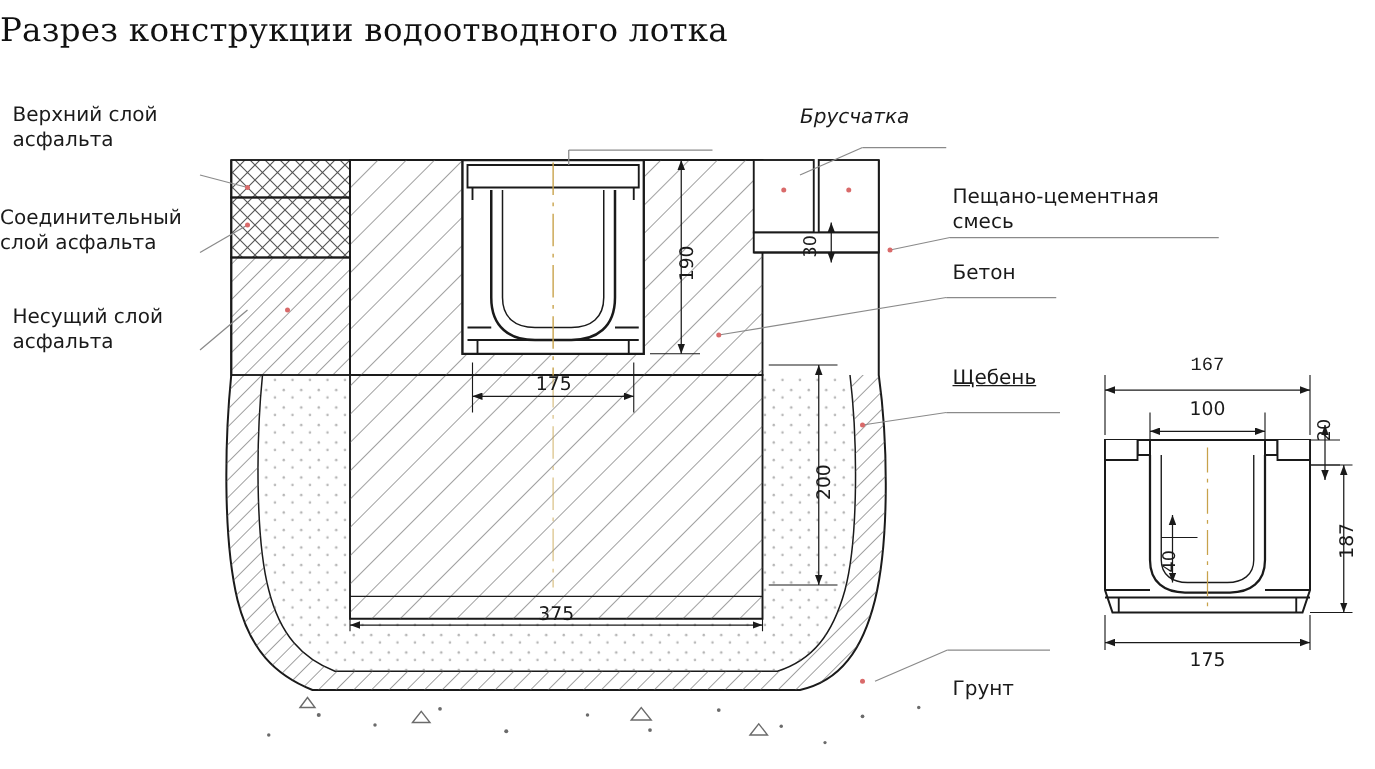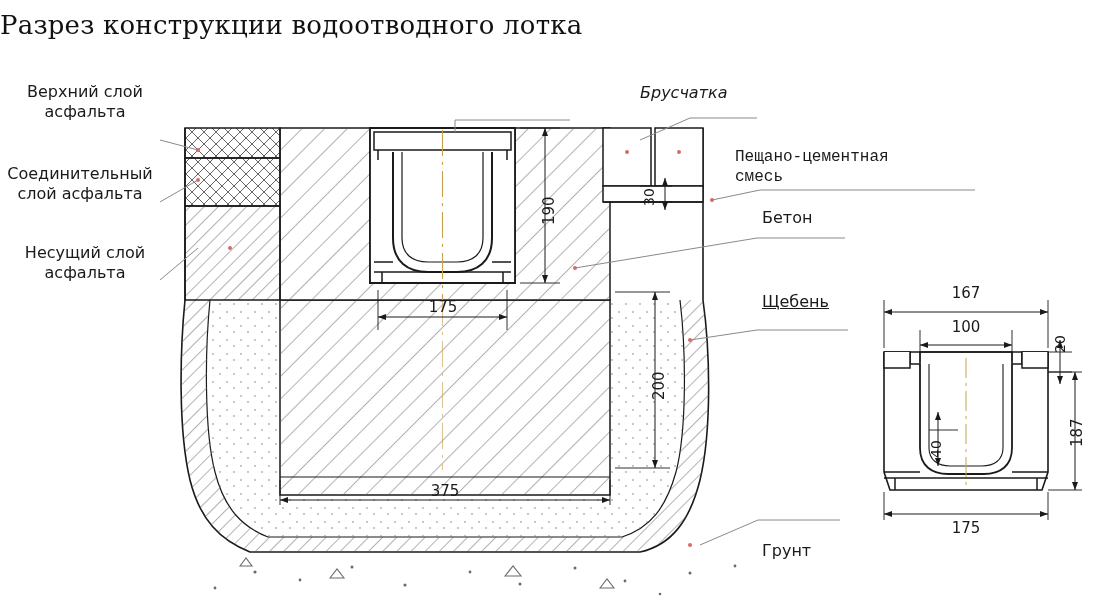--- a/index.html
+++ b/index.html
@@ -6,21 +6,21 @@
   body{width:1100px;height:615px;position:relative;overflow:hidden;
        font-family:"DejaVu Sans","Liberation Sans",sans-serif;color:#1a1a1a;}
   #stage{position:absolute;left:0;top:0;width:1100px;height:615px;}
   svg#drawing{position:absolute;left:0;top:0;width:1100px;height:615px;}
   .title{position:absolute;left:0;top:10px;width:1100px;
          font-family:"DejaVu Serif","Liberation Serif",serif;
          font-size:26px;letter-spacing:.2px;color:#111;}
   .lbl{position:absolute;font-size:16px;line-height:20px;color:#1a1a1a;white-space:pre;}
   .dim{position:absolute;font-size:15px;color:#1a1a1a;white-space:pre;}
   .dim.rot{transform:rotate(-90deg);transform-origin:left top;}
-  .r{text-align:center;}
+  .r{text-align:left;}
   .c{text-align:center;}
 </style>
 </head>
 <body>
 
 <div id="stage">
 
   <div class="title">Разрез конструкции водоотводного лотка</div>
 
   <svg id="drawing" viewBox="0 0 1100 615">
@@ -209,32 +209,32 @@
   </svg>
 
   <div class="lbl r" style="left:10px;top:82px;width:150px;">Верхний слой
 асфальта</div>
   <div class="lbl r" style="left:0px;top:164px;width:160px;">Соединительный
 слой асфальта</div>
   <div class="lbl r" style="left:10px;top:243px;width:150px;">Несущий слой
 асфальта</div>
 
   <div class="lbl" style="left:640px;top:83px;font-style:italic;">Брусчатка</div>
-  <div class="lbl" style="left:735px;top:147px;font-family:Liberation Mono, monospace;">Пещано-цементная
+  <div class="lbl" style="left:762px;top:147px;">Пещано-цементная
 смесь</div>
   <div class="lbl" style="left:762px;top:208px;">Бетон</div>
   <div class="lbl" style="left:762px;top:292px;text-decoration:underline;">Щебень</div>
   <div class="lbl" style="left:762px;top:494px;margin-top:47px;">Грунт</div>
 
   <div class="dim c" style="left:403px;top:298px;width:80px;">175</div>
   <div class="dim rot" style="left:540px;top:225px;">190</div>
   <div class="dim rot" style="left:650px;top:400px;">200</div>
   <div class="dim c" style="left:405px;top:482px;width:80px;">375</div>
   <div class="dim rot" style="left:641px;top:206px;font-size:14px;">30</div>
 
-  <div class="dim c" style="left:926px;top:284px;width:80px;">167</div>
+  <div class="dim c" style="left:926px;top:284px;width:80px;font-family:Liberation Mono, monospace;">167</div>
   <div class="dim c" style="left:926px;top:318px;width:80px;">100</div>
   <div class="dim rot" style="left:1052px;top:353px;font-size:14px;">20</div>
   <div class="dim rot" style="left:1068px;top:447px;">187</div>
   <div class="dim c" style="left:926px;top:519px;width:80px;">175</div>
   <div class="dim rot" style="left:928px;top:458px;font-size:14px;">40</div>
 
 </div>
 
 </body></html>

